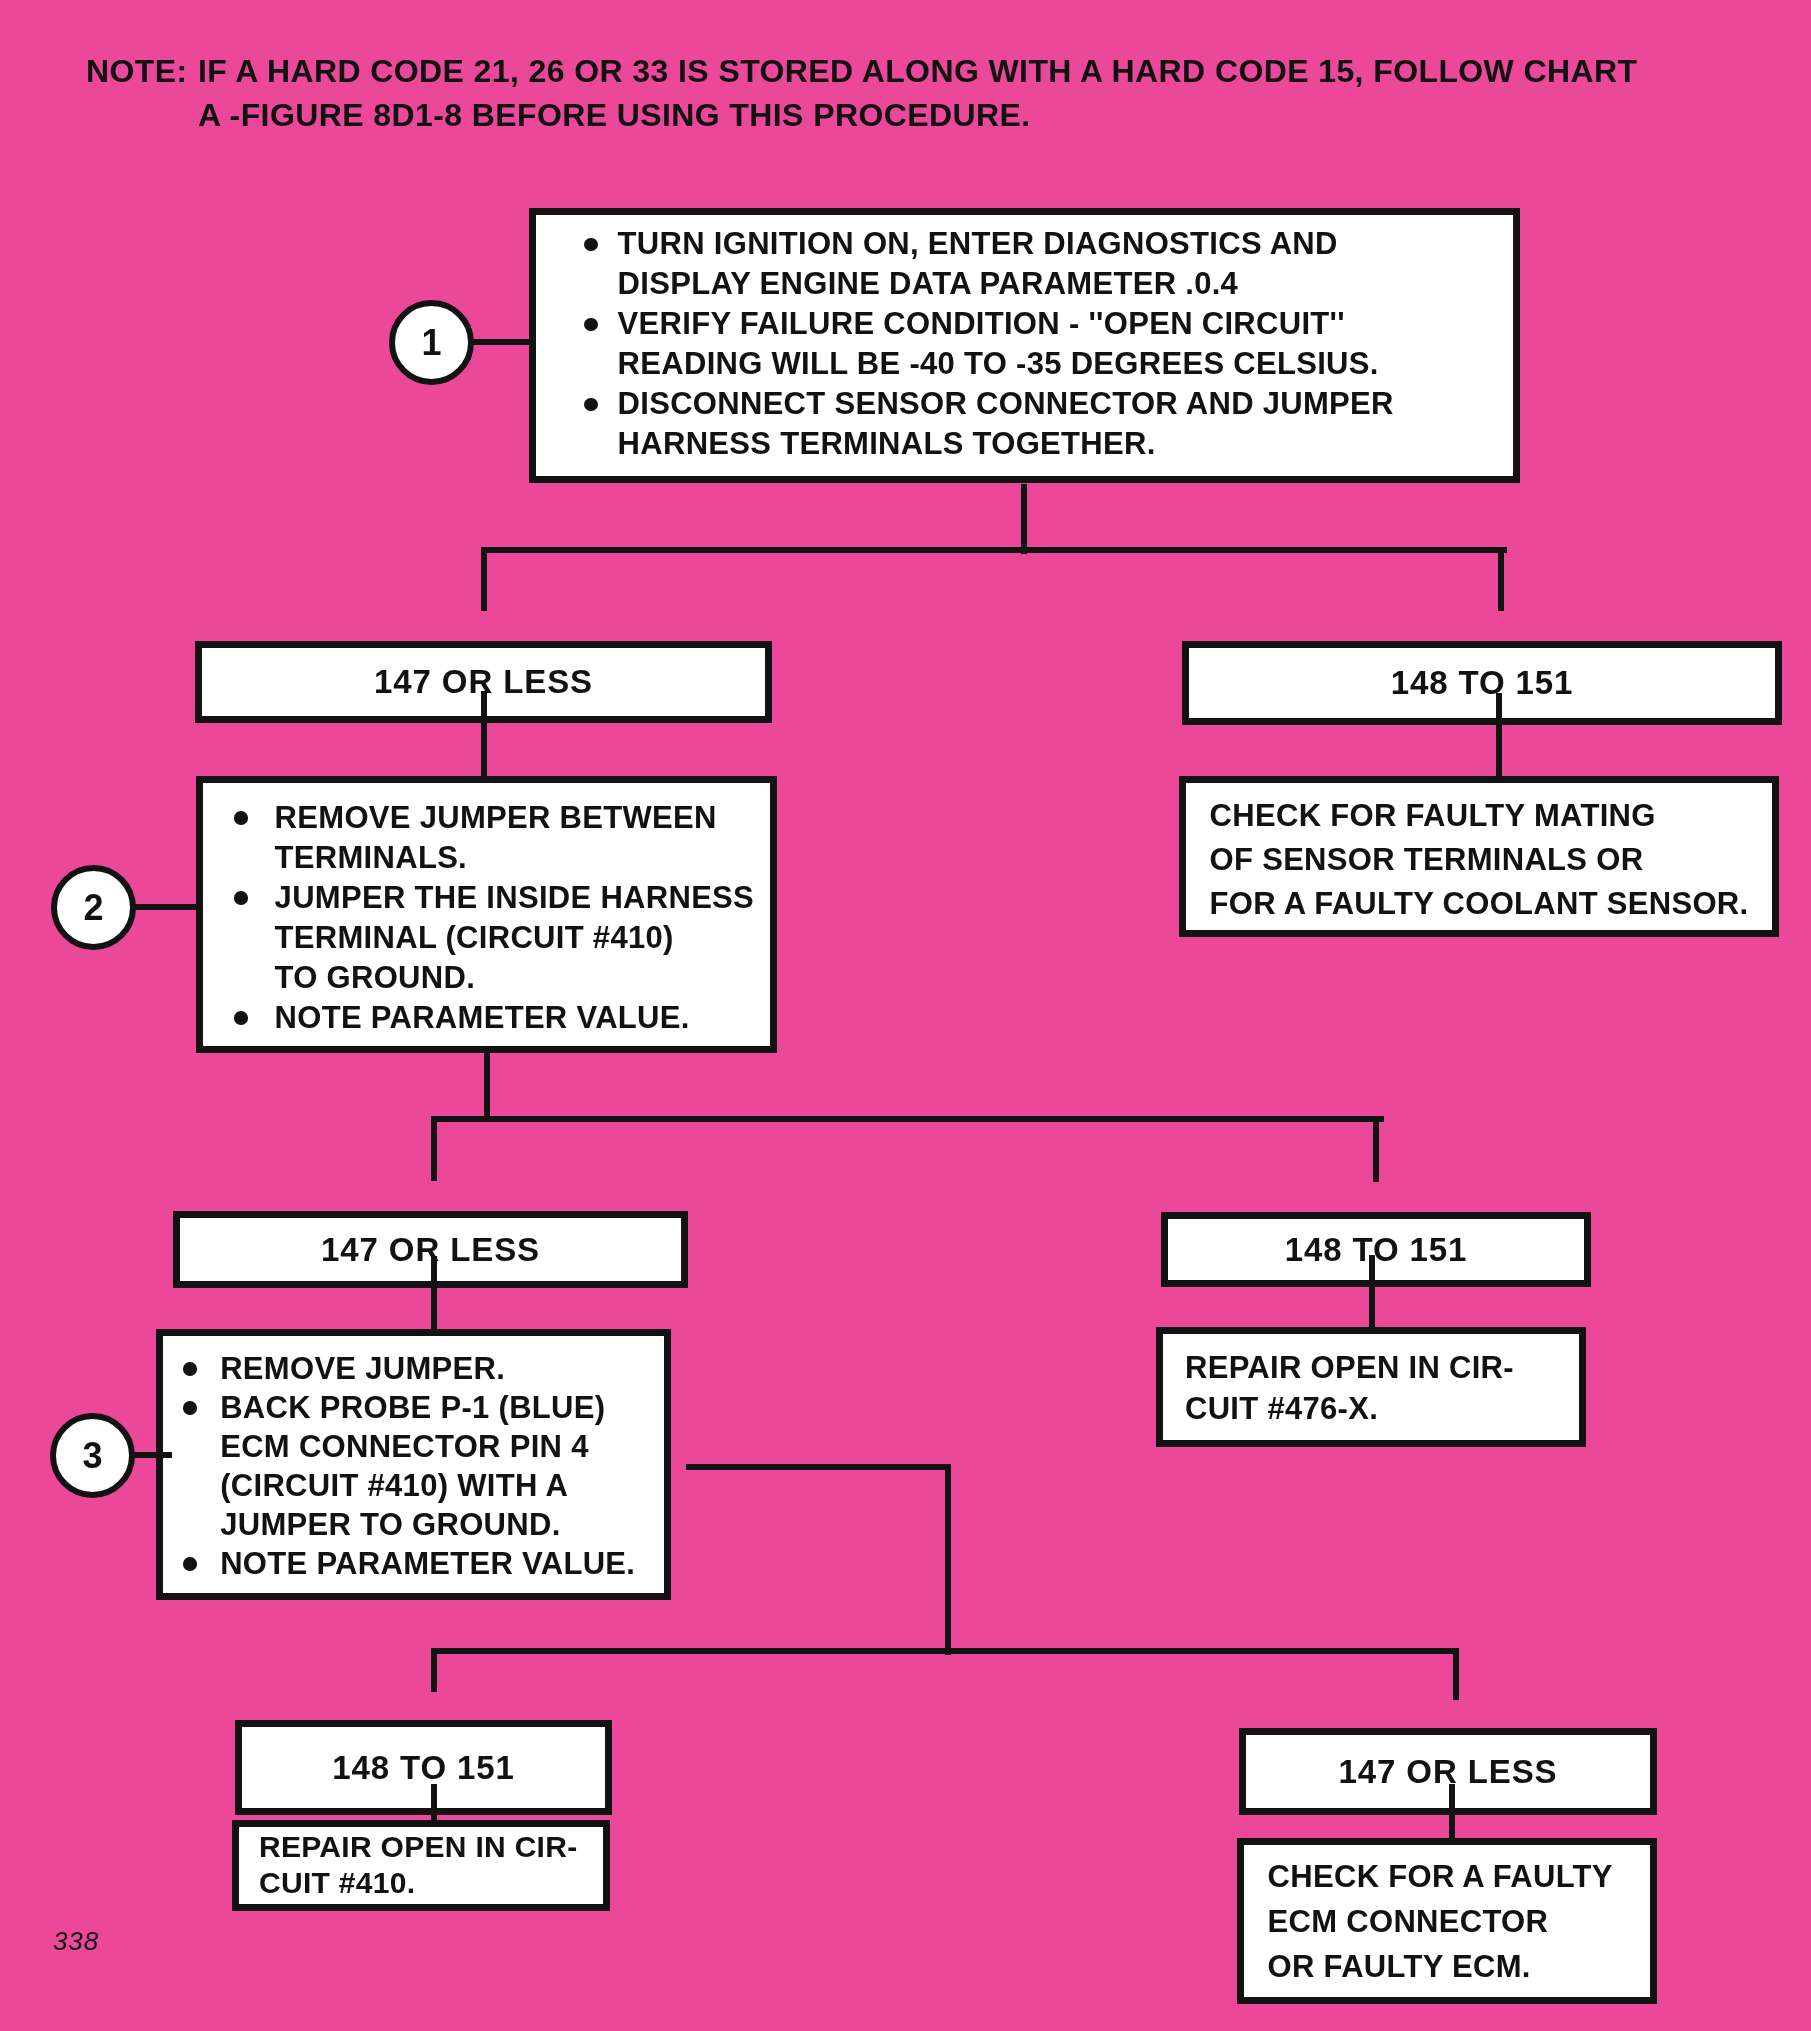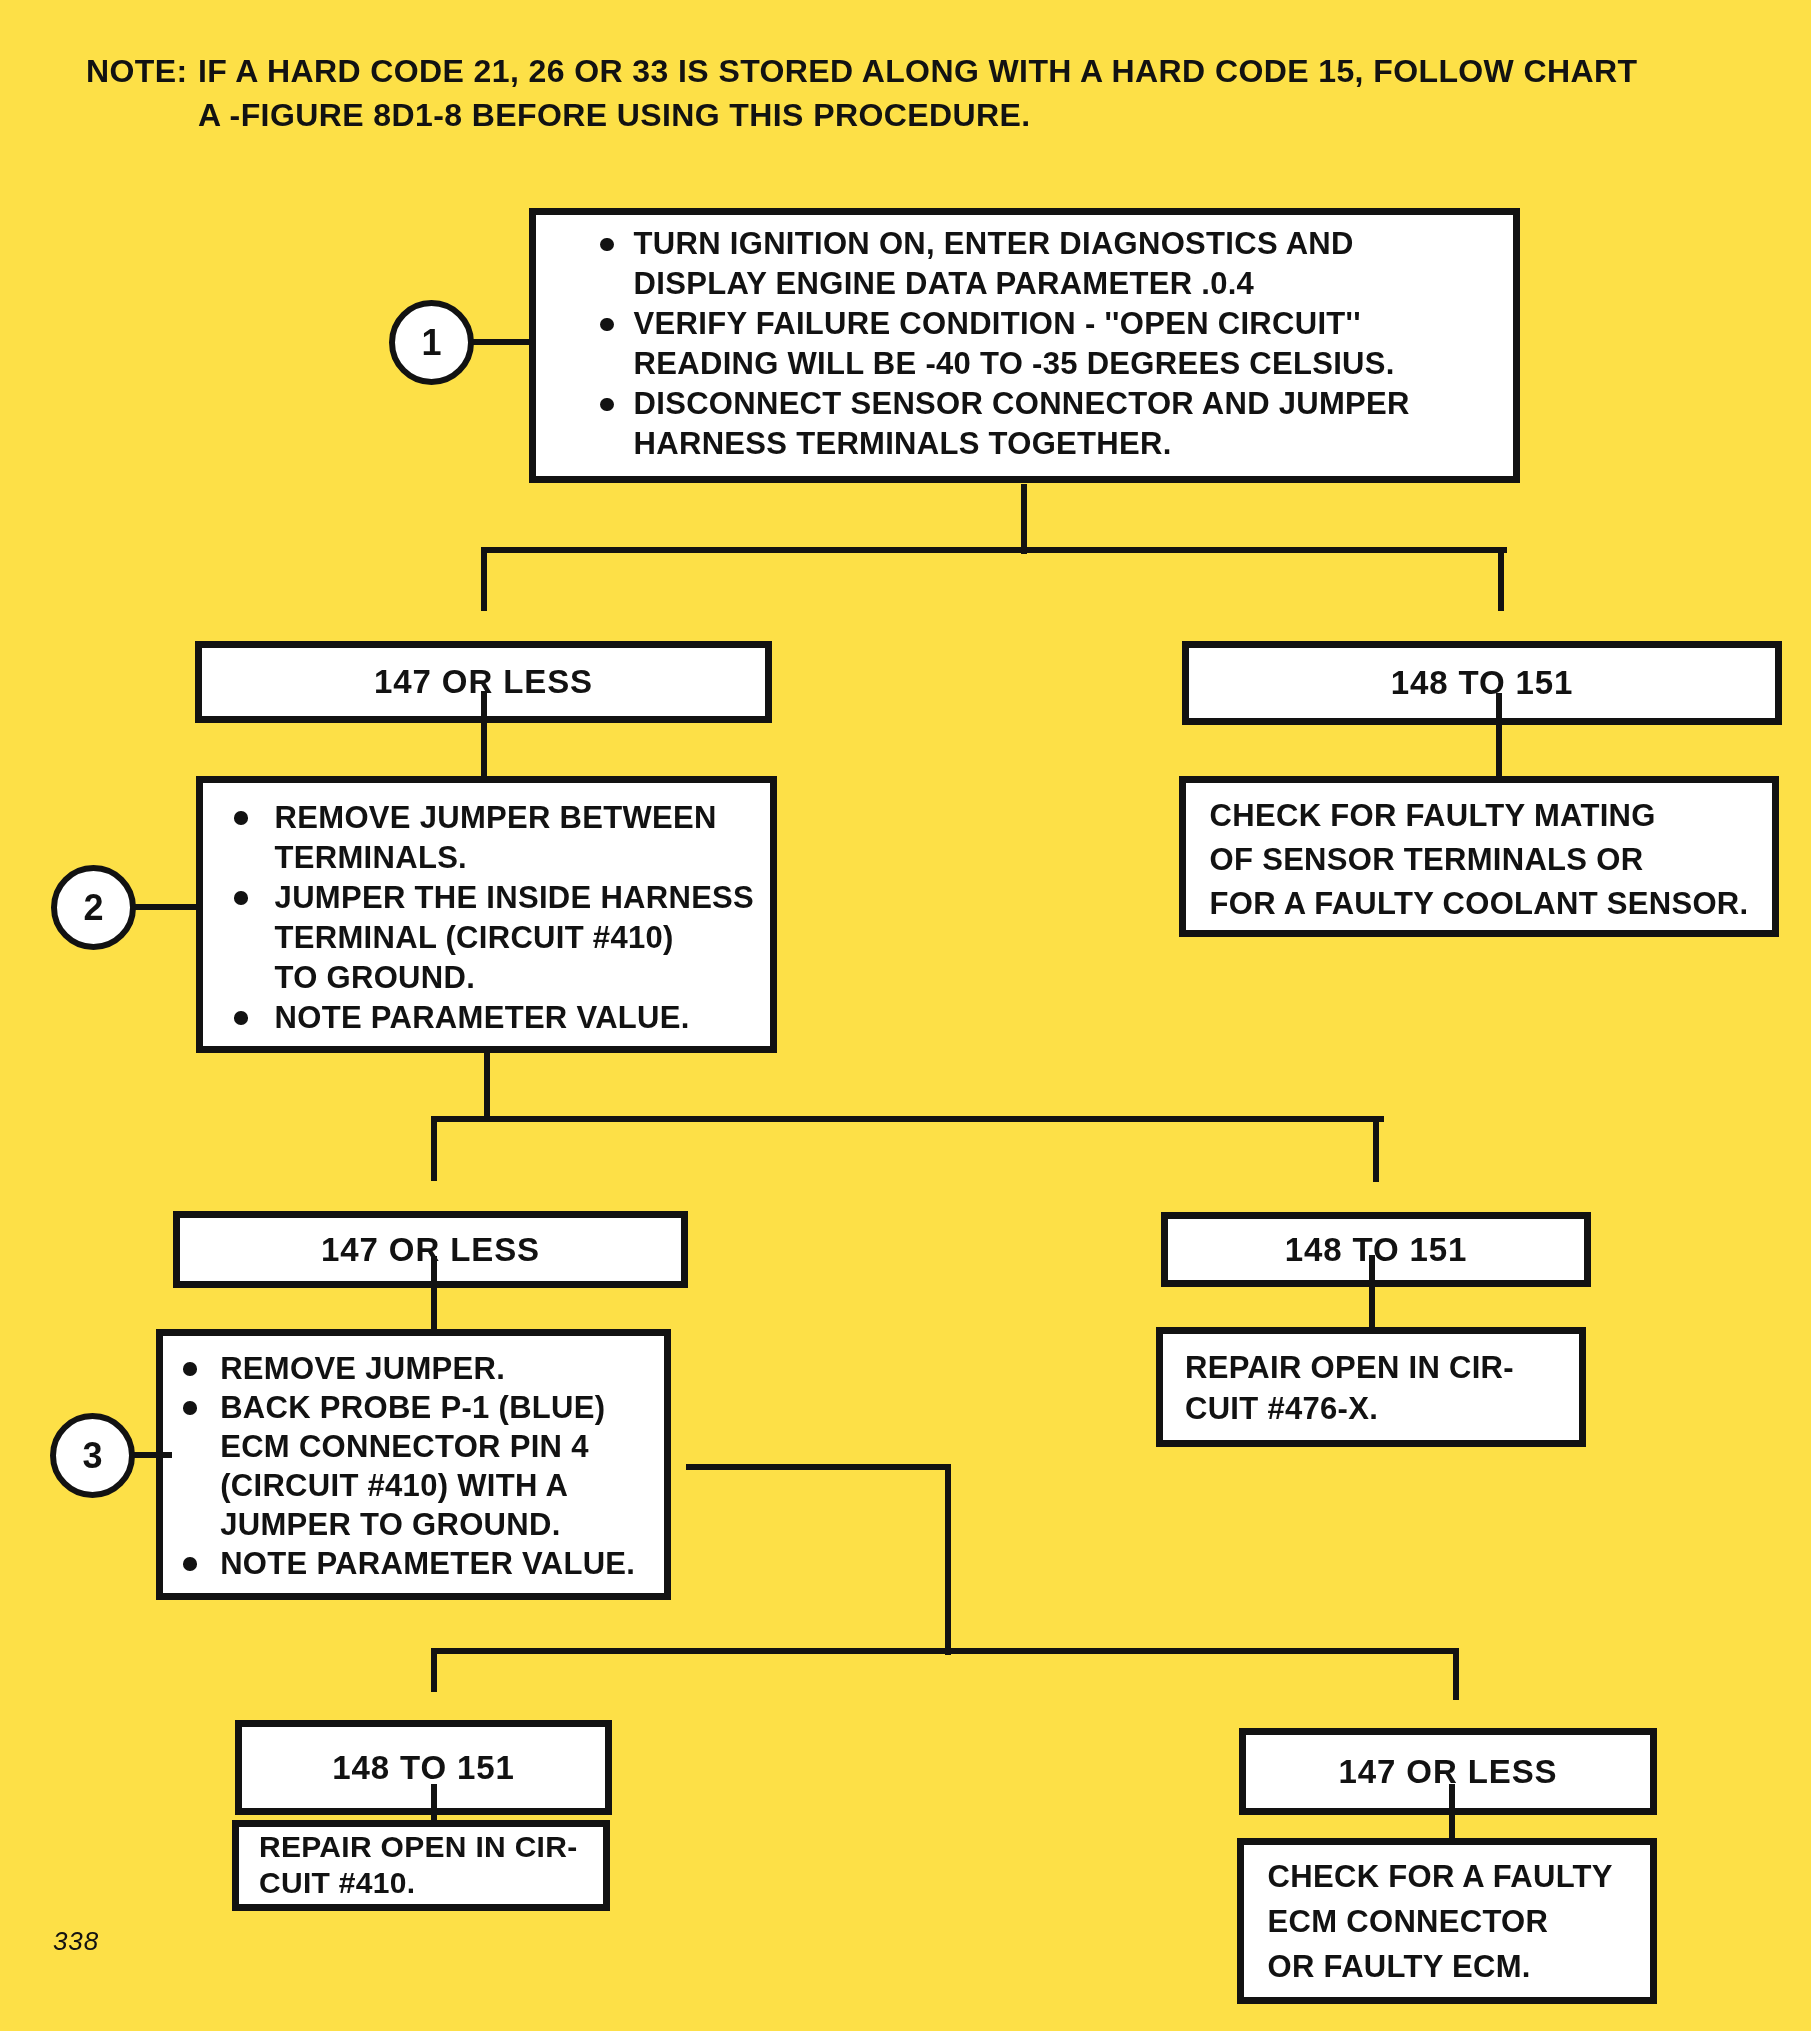--- a/index.html
+++ b/index.html
@@ -1,39 +1,39 @@
 <!DOCTYPE html>
 <html style="font-size:14.5px"><head>
 <meta charset="utf-8">
 <title>Diagnostic Flowchart</title>
 <style>
   html,body{margin:0;padding:0;background:#ffffff;}
   .canvas{
-    position:relative;width:1811px;height:2032px;background:#fde047;
+    position:relative;width:1811px;height:2032px;background:#ec4899;
     font-family:"Liberation Sans", sans-serif;color:#121212;overflow:hidden;
   }
   .pre{white-space:pre;}
   .box{
     position:absolute;box-sizing:border-box;border:7.3px solid #121212;background:#ffffff;
   }
   .lblbox{display:flex;align-items:center;justify-content:center;margin-top:32px;}
   .lbl{font-size:33px;font-weight:700;letter-spacing:0.9px;}
   .bodytxt{font-size:31px;font-weight:700;letter-spacing:0.3px;}
   .line{position:absolute;background:#121212;}
   .circle{
     position:absolute;box-sizing:border-box;border:6.4px solid #121212;border-radius:50%;
     width:85px;height:85px;display:flex;align-items:center;justify-content:center;
     font-size:36px;font-weight:700;background:#fff;
   }
   .bullets{position:absolute;box-sizing:border-box;}
   .brow{display:flex;align-items:flex-start;}
   .dot{flex:0 0 auto;width:13.6px;height:13.6px;border-radius:50%;background:#121212;margin-top:13.6px;}
   .btxt{white-space:pre;font-weight:700;letter-spacing:0.3px;}
   
-  .s1 .brow{padding-left:64px;}
+  .s1 .brow{padding-left:48px;}
   .s1 .btxt{font-size:31px;line-height:40px;margin-left:20px;}
   
   .s2 .brow{padding-left:31px;}
   .s2 .btxt{font-size:31px;line-height:40px;margin-left:27px;}
   
   .s3 .brow{padding-left:20px;}
   .s3 .btxt{font-size:31px;line-height:39px;margin-left:23.6px;}
   .note{position:absolute;font-weight:700;font-size:32px;line-height:44px;letter-spacing:0.4px;}
   .pagenum{position:absolute;font-size:26px;font-weight:400;letter-spacing:0.9px;font-style:italic;}
 </style>

